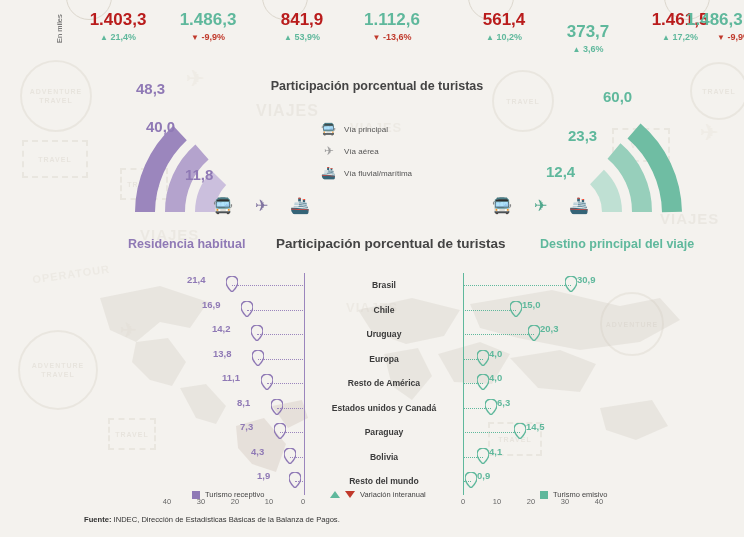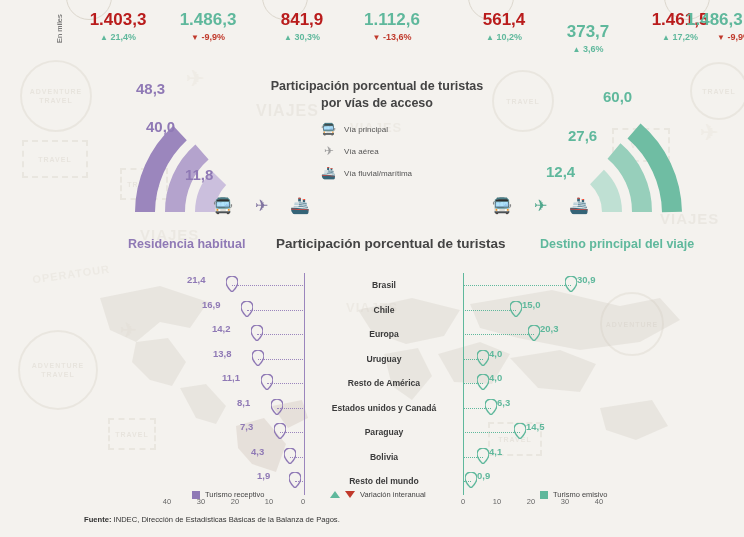--- a/index.html
+++ b/index.html
@@ -162,21 +162,21 @@
       <span class="up">21,4%</span></div>
   </div>
   <div class="kpi green" style="left:162px;">
     <div class="val">1.486,3</div>
     <div class="delta"><span class="arrow down">▼</span>
       <span class="down">-9,9%</span></div>
   </div>
   <div class="kpi purple" style="left:256px;">
     <div class="val">841,9</div>
     <div class="delta"><span class="arrow up">▲</span>
-      <span class="up">30,3%</span></div>
+      <span class="up">53,9%</span></div>
   </div>
   <div class="kpi green" style="left:346px;">
     <div class="val">1.112,6</div>
     <div class="delta"><span class="arrow down">▼</span>
       <span class="down">-13,6%</span></div>
   </div>
   <div class="kpi purple" style="left:458px;">
     <div class="val">561,4</div>
     <div class="delta"><span class="arrow up">▲</span>
       <span class="up">10,2%</span></div>
@@ -193,21 +193,20 @@
   </div>
   <div class="kpi green" style="left:722px;width:60px;text-align:left;">
     <div class="val" style="margin-left:-36px;">1.486,3</div>
     <div class="delta" style="margin-left:-36px;"><span class="arrow down">▼</span>
       <span class="down">-9,9%</span></div>
   </div>
 </div>
 
 <div class="arc-title">
   <div>Participación porcentual de turistas</div>
-  <div>por vías de acceso</div>
 </div>
 
 <svg width="210" height="150" style="position:absolute;left:120px;top:78px;">
   <g fill="none" stroke-linecap="butt">
     <path d="M 25 134 A 109 109 0 0 1 60 55" stroke="#9b86bd" stroke-width="20"></path>
     <path d="M 55 134 A 79 79 0 0 1 82 74" stroke="#b4a3cd" stroke-width="20"></path>
     <path d="M 85 134 A 49 49 0 0 1 99 100" stroke="#cbbfdd" stroke-width="20"></path>
   </g>
 </svg>
 <div class="arcnum p" style="left:136px;top:80px;">48,3</div>
@@ -220,21 +219,21 @@
 </div>
 
 <svg width="210" height="150" style="position:absolute;left:492px;top:78px;">
   <g fill="none" stroke-linecap="butt">
     <path d="M 180 134 A 109 109 0 0 0 142 53" stroke="#6fbda3" stroke-width="20"></path>
     <path d="M 150 134 A 79 79 0 0 0 122 73" stroke="#97cfbb" stroke-width="20"></path>
     <path d="M 120 134 A 49 49 0 0 0 105 99" stroke="#bfe0d3" stroke-width="20"></path>
   </g>
 </svg>
 <div class="arcnum g" style="left:603px;top:88px;">60,0</div>
-<div class="arcnum g" style="left:568px;top:127px;">27,6</div>
+<div class="arcnum g" style="left:568px;top:127px;">23,3</div>
 <div class="arcnum g" style="left:546px;top:163px;">12,4</div>
 <div class="arc-icons" style="left:492px;top:196px;color:#4fa78c;">
   <span>🚍</span>
   <span>✈</span>
   <span>🚢</span>
 </div>
 
 <div class="legend-mid">
   <div class="row">
     <span class="ico">🚍</span>
@@ -268,22 +267,22 @@
       <path d="M398 96 L440 84 L470 96 L452 126 L414 124 Z"></path>
       <path d="M430 46 L512 32 L580 48 L620 40 L640 62 L600 84 L540 92 L478 80 L440 70 Z"></path>
       <path d="M470 100 L520 92 L556 106 L540 134 L498 130 Z"></path>
       <path d="M560 150 L612 142 L628 168 L596 182 L566 172 Z"></path>
     </g>
   </svg>
 
   <div class="cat-labels">
     <div>Brasil</div>
     <div>Chile</div>
+    <div>Uruguay</div>
     <div>Europa</div>
-    <div>Uruguay</div>
     <div>Resto de América</div>
     <div>Estados unidos y Canadá</div>
     <div>Paraguay</div>
     <div>Bolivia</div>
     <div>Resto del mundo</div>
   </div>
 
   <div class="panel left">
     <div class="axis-line" style="right:0;top:0;width:1.4px;height:222px;"></div>
 

